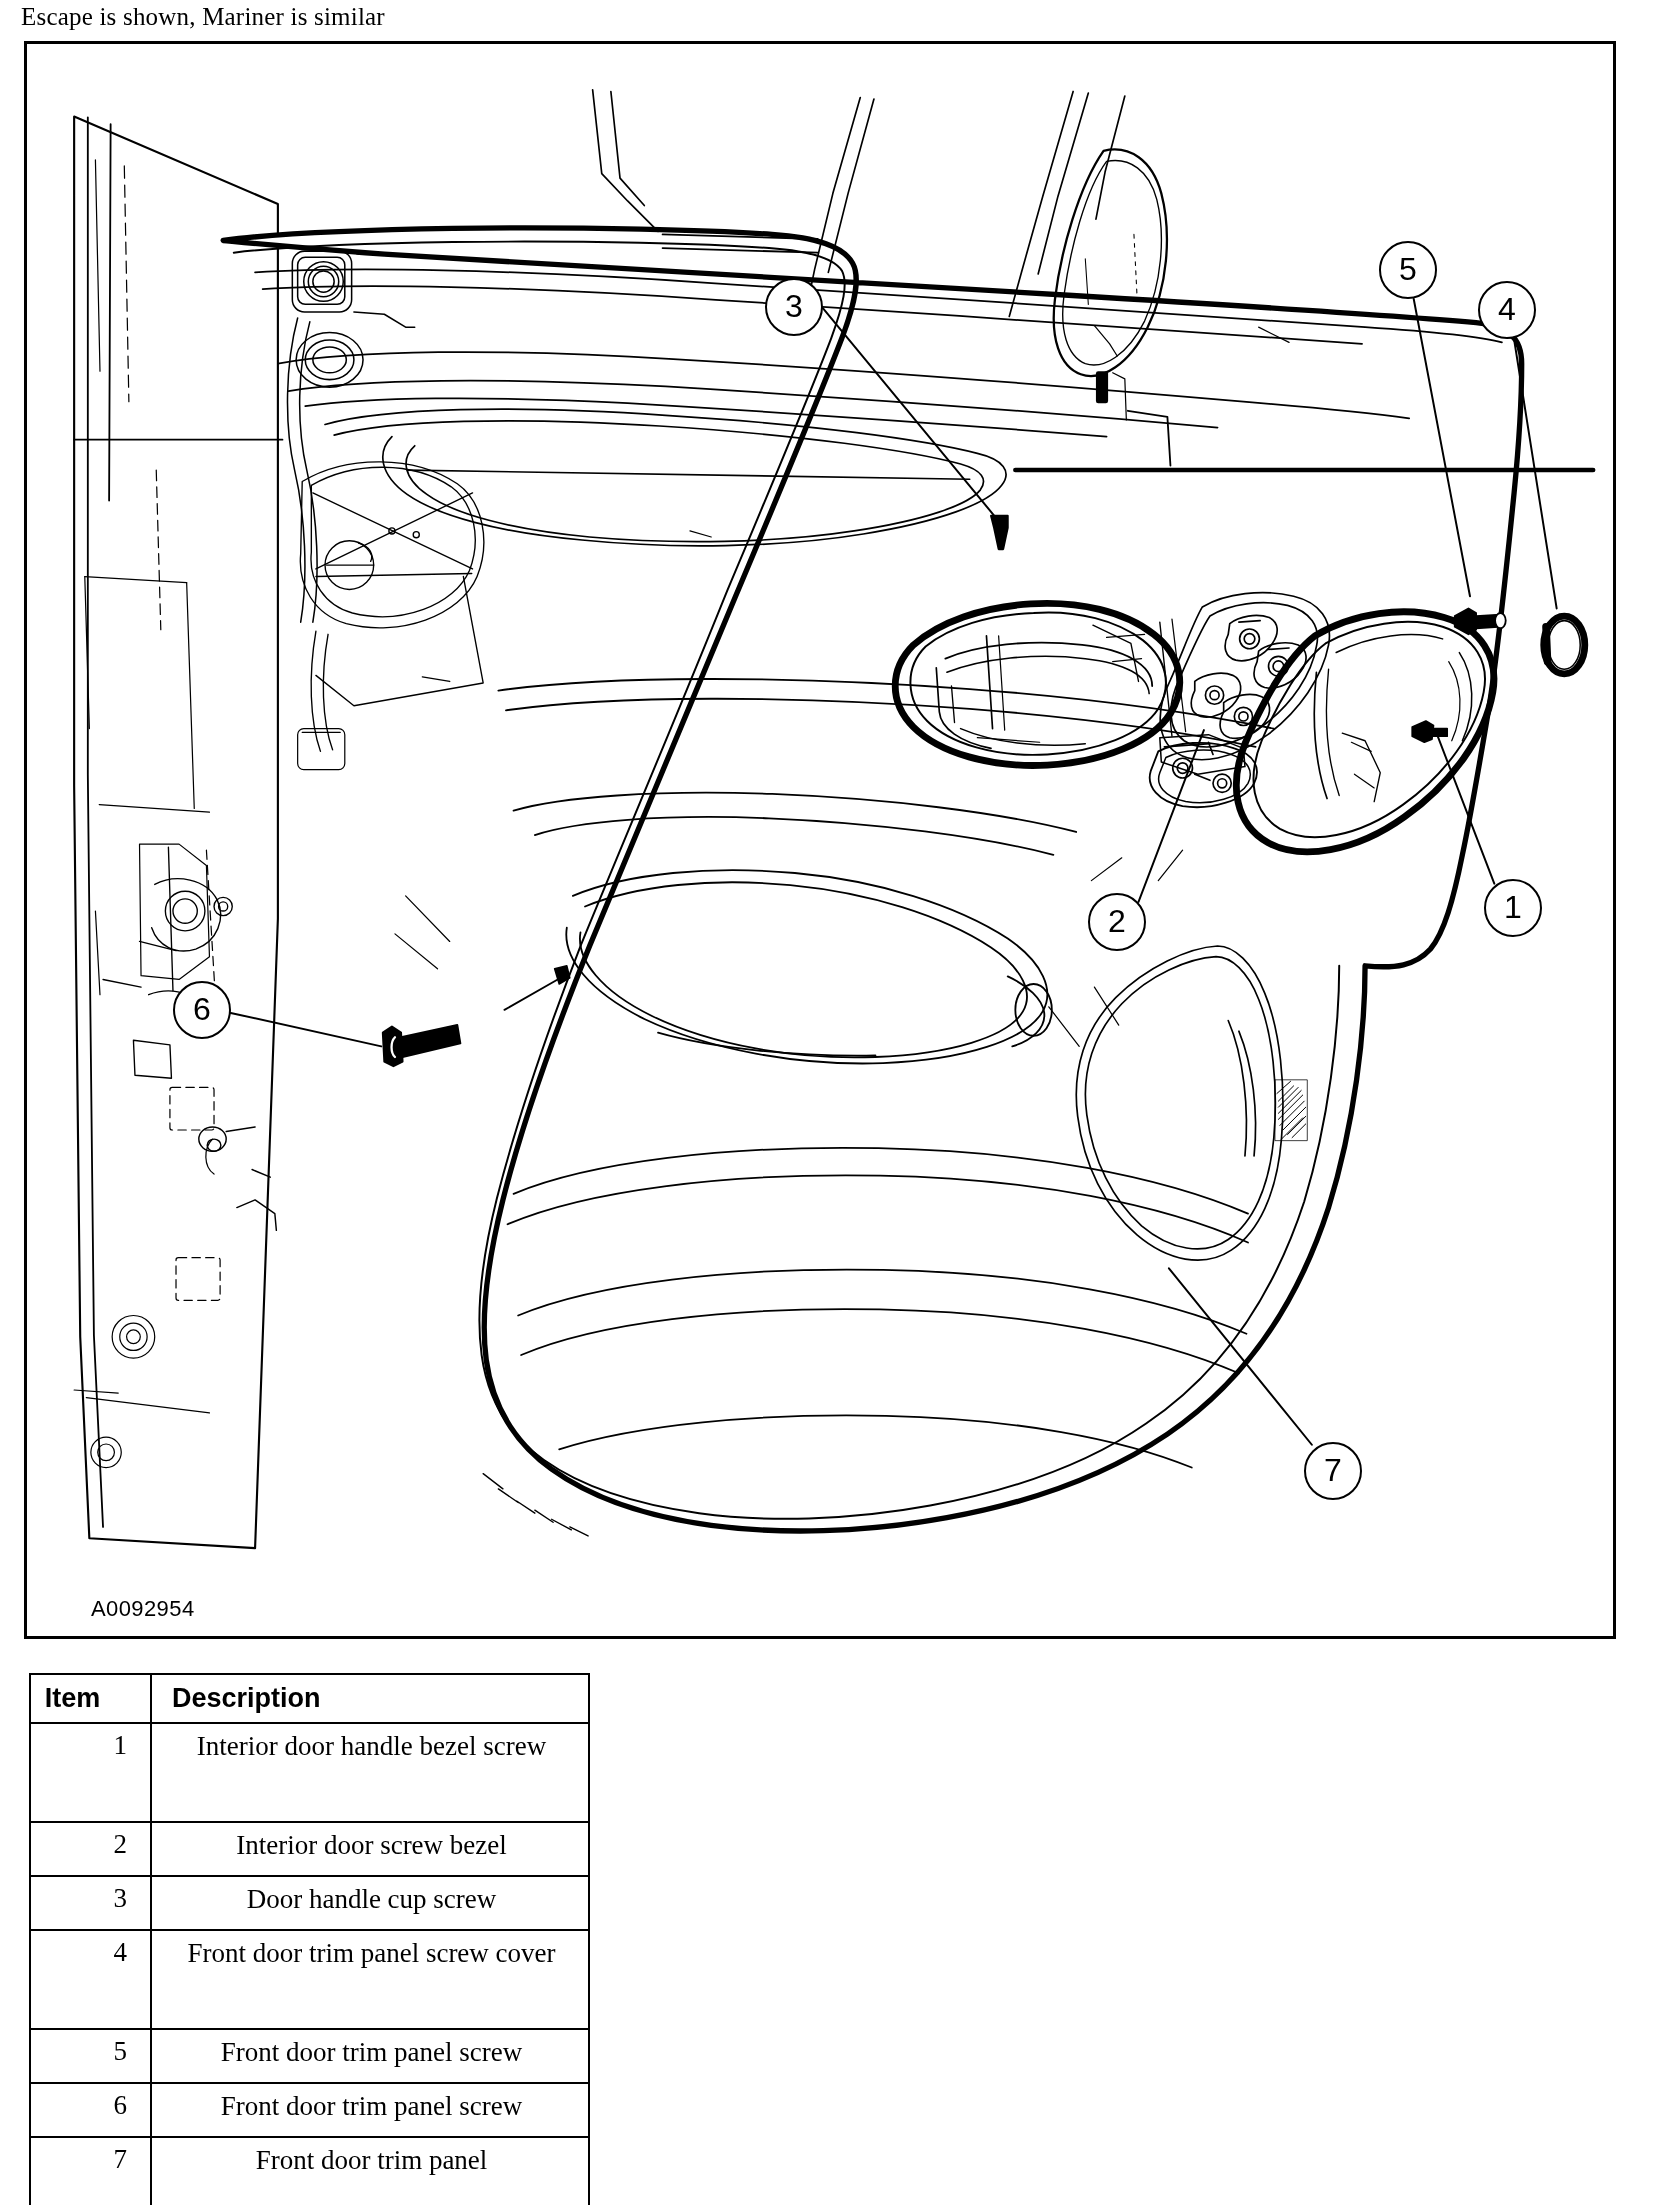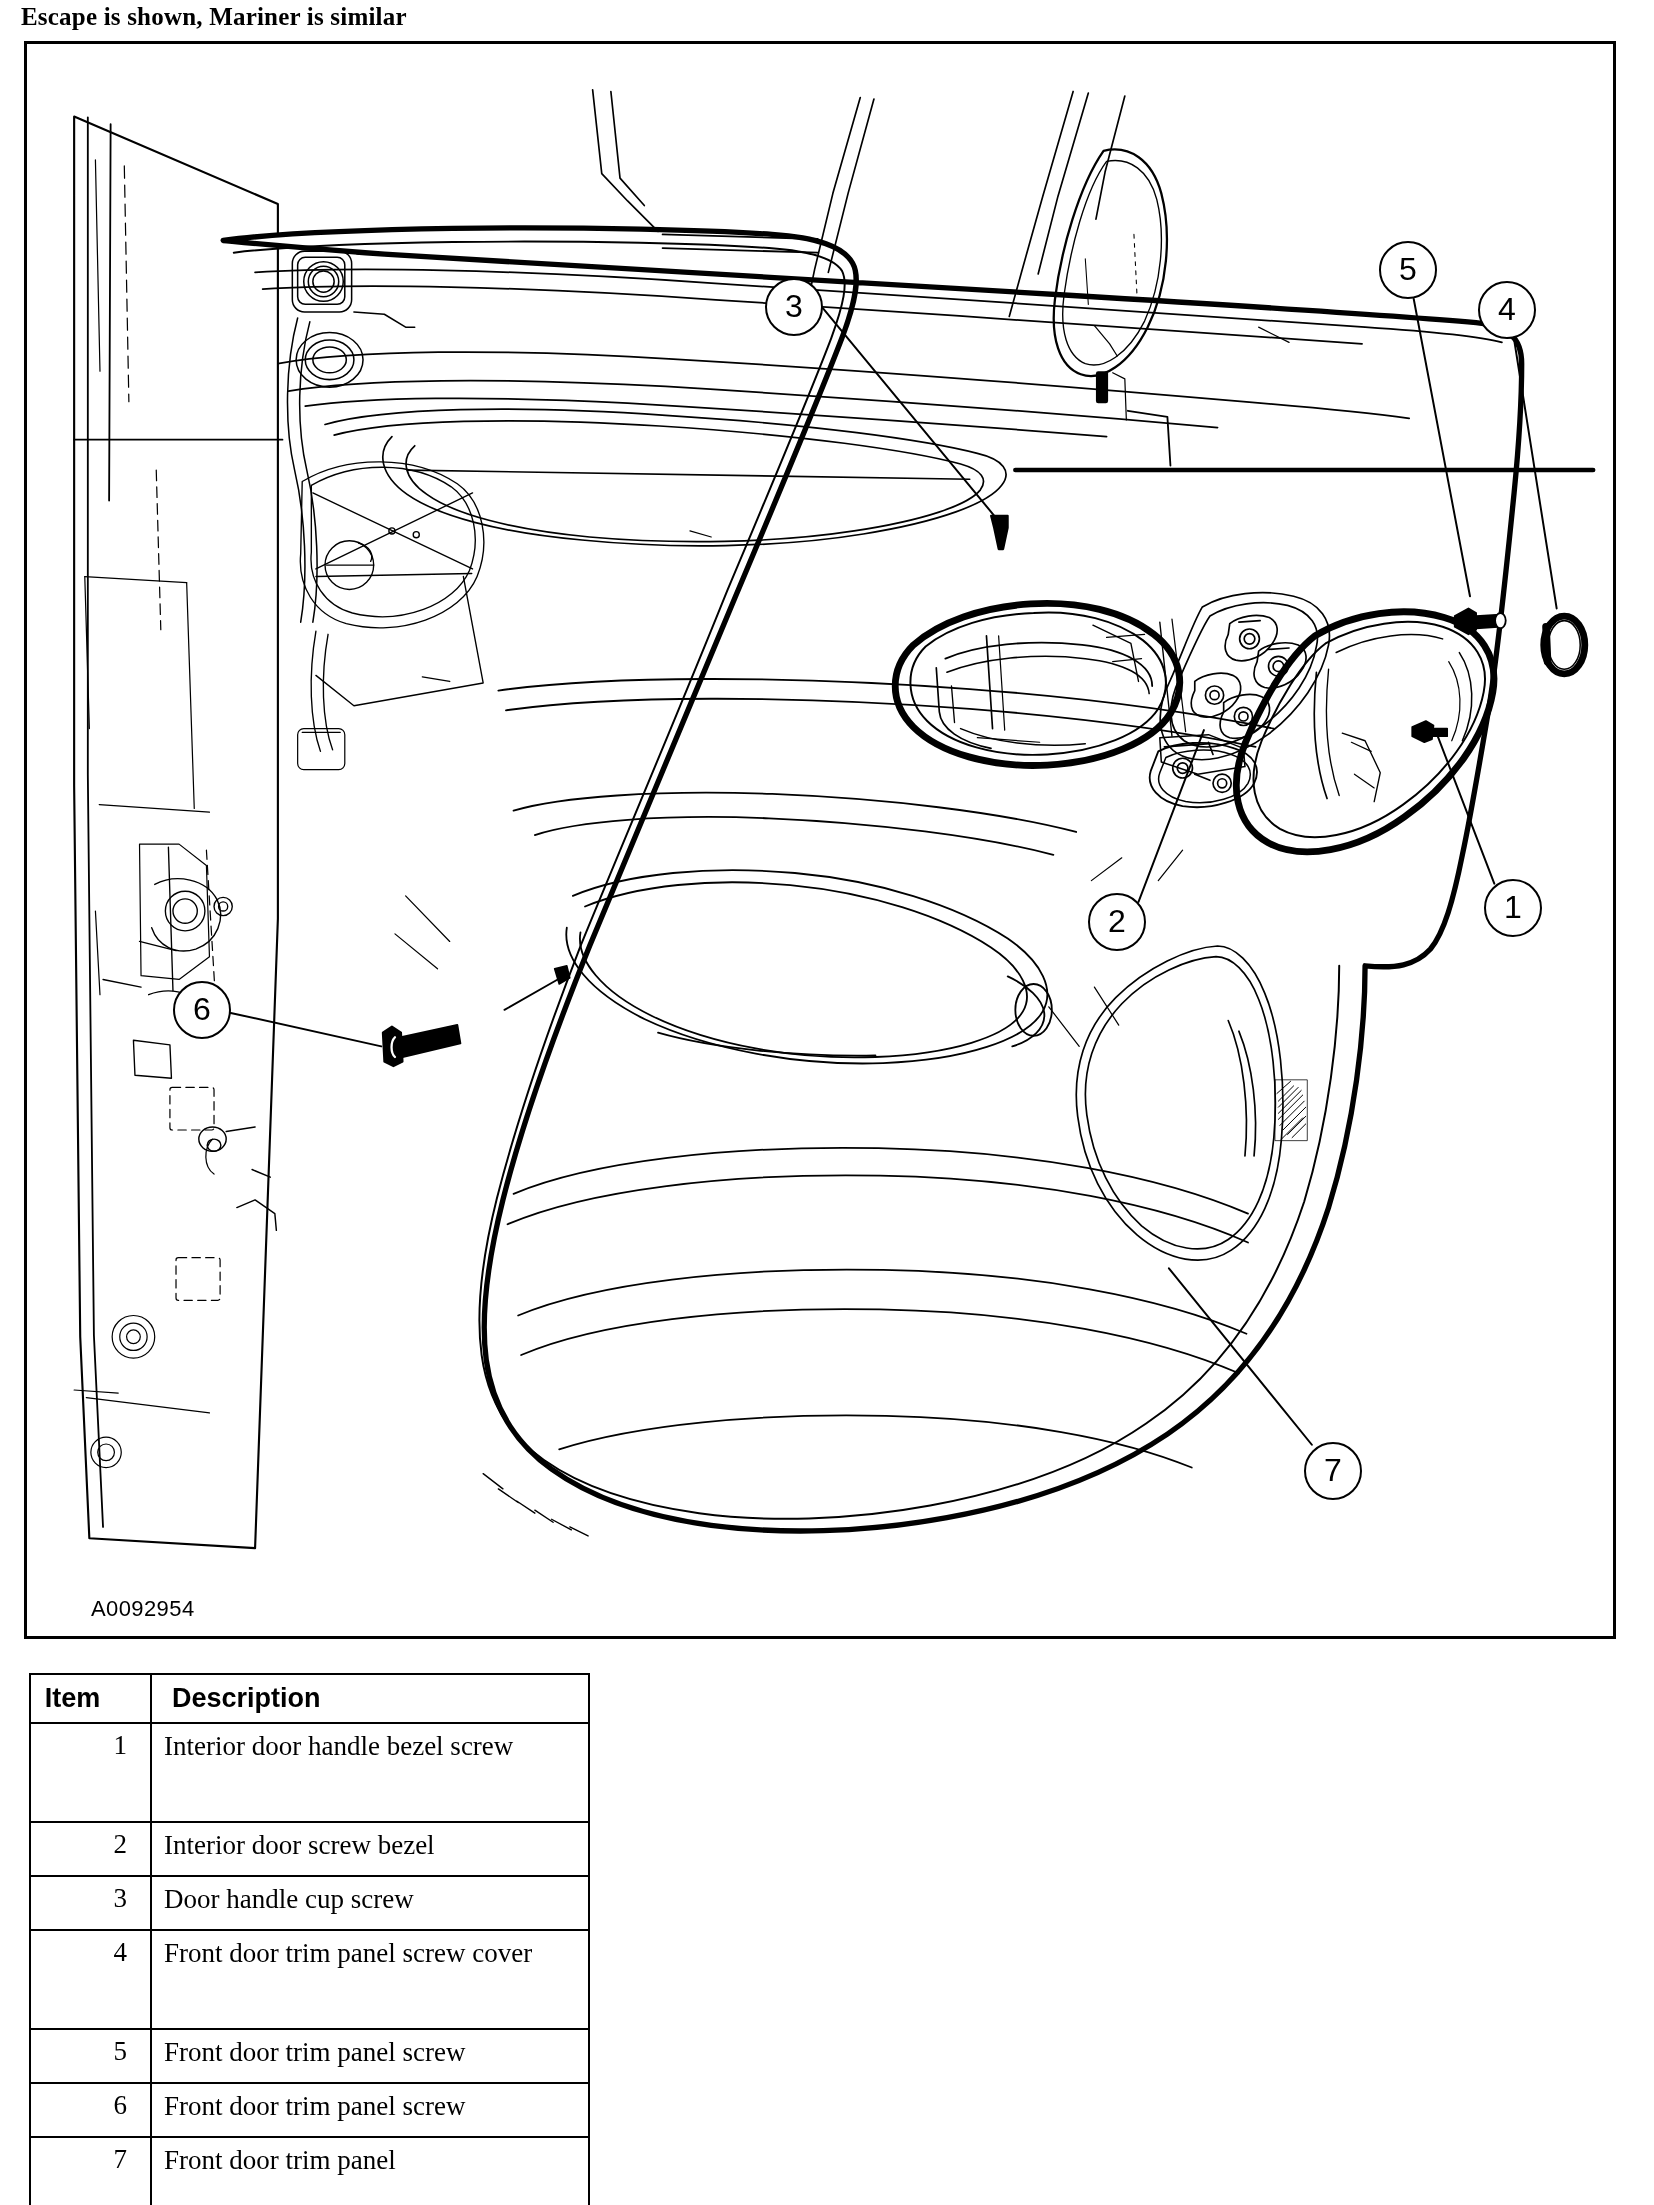--- a/index.html
+++ b/index.html
@@ -15,21 +15,21 @@
     position: relative;
     overflow: hidden;
   }
 
   
   #page-caption {
     position: absolute;
     left: 21px;
     top: 3px;
     font-family: "Liberation Serif", serif;
-    font-weight: bold;
+    font-weight: normal;
     font-size: 25px;
     letter-spacing: 0.2px;
     white-space: nowrap;
   }
 
   
   #figure-frame {
     position: absolute;
     left: 24px;
     top: 41px;
@@ -110,20 +110,21 @@
     font-size: 27px;
     padding-top: 6px;
     padding-right: 23px;
     text-align: right;
   }
   #parts-table td.cell-desc {
     width: 415px;
     font-size: 27px;
     line-height: 33px;
     padding: 6px 9px 6px 12px;
+    text-align: center;
   }
   tr.row-tall td { height: 85px; }
   tr.row-short td { height: 40px; }
   tr.row-last td  { height: 114px; }
 </style>
 </head>
 <body>
 
 <div id="page-caption">Escape is shown, Mariner is similar</div>
 

